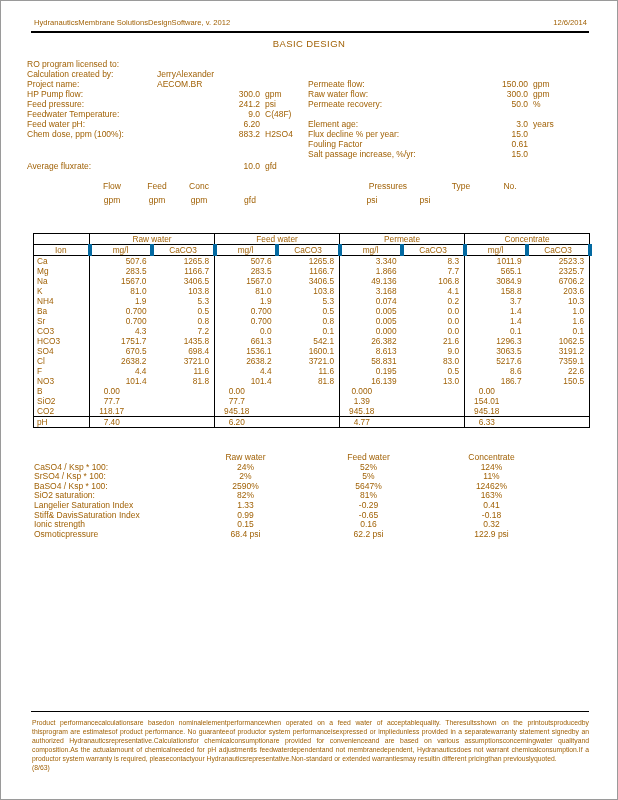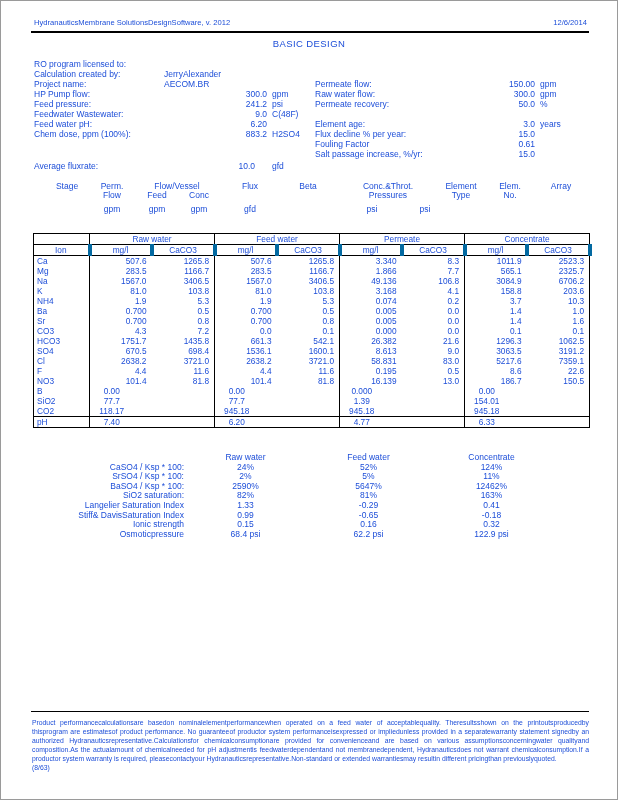--- a/index.html
+++ b/index.html
@@ -1,32 +1,32 @@
 <!DOCTYPE html>
 <html><head>
 <meta charset="utf-8">
 <style>
   html,body{margin:0;padding:0;background:#e8e8e8;}
   .page{
     position:relative;width:618px;height:800px;margin:0 auto;
     background:#ffffff;border:1px solid #9a9a9a;box-sizing:border-box;
-    font-family:"Liberation Sans","DejaVu Sans",sans-serif;color:#1d4ed8;
+    font-family:"Liberation Sans","DejaVu Sans",sans-serif;color:#a16207;
     overflow:hidden;
   }
   
   .report-header{position:absolute;top:17px;left:33px;right:30px;display:flex;justify-content:space-between;font-size:7.6px;line-height:9px;}
   .header-rule{position:absolute;top:30px;left:30px;width:558px;height:2px;background:#000;}
   .doc-title{position:absolute;top:37px;left:0;width:100%;text-align:center;font-size:9.5px;letter-spacing:.4px;}
   
-  .params{position:absolute;top:58px;left:33px;width:556px;display:flex;font-size:8.5px;}
+  .params{position:absolute;top:58px;left:26px;width:556px;display:flex;font-size:8.5px;}
   .pcol{display:flex;flex-direction:column;}
   .pcol-left{width:279px;margin-right:0;}
   .pcol-right{width:276px;margin-left:3px;}
   .prow{display:flex;height:10px;line-height:10px;position:relative;white-space:nowrap;}
-  .prow:nth-child(11){margin-top:2px;gap:12px;}
+  .prow:nth-child(11){margin-top:2px;}
   .plbl{flex:1;overflow:visible;}
   .pval{width:100px;text-align:right;}
   .punit{width:45px;padding-left:5px;box-sizing:border-box;}
   .pcol-right .punit{width:55px;}
   .ptext{position:absolute;left:130px;top:0;}
   .pcol-right .ptext{left:85px;}
   
   .stage-table{position:absolute;left:44px;top:181px;border-collapse:collapse;table-layout:fixed;font-size:8.5px;}
   .stage-table td{padding:0;height:9px;line-height:9px;text-align:center;white-space:nowrap;overflow:visible;}
   .stage-table tr.su td{padding-top:4px;height:10px;}
@@ -41,21 +41,21 @@
   .ion-table td.v{text-align:right;padding-right:5px;}
   .ion-table tbody td:nth-child(3),
   .ion-table tbody td:nth-child(5),
   .ion-table tbody td:nth-child(7){border-right:1px solid #000;}
   .ion-table tbody tr:nth-child(17) td{border-top:1px solid #000;}
   .ion-table tbody tr:nth-child(n+14) td.v{text-align:center;padding-right:18px;}
   
   .sat-table{position:absolute;left:33px;top:452px;border-collapse:collapse;table-layout:fixed;font-size:8.5px;}
   .sat-table td,.sat-table th{padding:0;height:9.6px;line-height:9.6px;font-weight:normal;white-space:nowrap;}
   .sat-table th{text-align:center;}
-  .sat-table td.slbl{text-align:right;}
+  .sat-table td.slbl{text-align:left;}
   .sat-table td.sv{text-align:center;}
   
   .footer-rule{position:absolute;top:710px;left:30px;width:558px;height:1px;background:#000;}
   .footer{position:absolute;top:717px;left:31px;width:557px;font-size:6.8px;line-height:9px;}
   .disclaimer{text-align:justify;}
   .rev{margin-top:0;}
 </style>
 </head>
 <body>
 
@@ -95,21 +95,21 @@
         <span class="punit">gpm</span>
         <span class="ptext"></span>
       </div>
         <div class="prow">
         <span class="plbl">Feed pressure:</span>
         <span class="pval">241.2</span>
         <span class="punit">psi</span>
         <span class="ptext"></span>
       </div>
         <div class="prow">
-        <span class="plbl">Feedwater Wastewater:</span>
+        <span class="plbl">Feedwater Temperature:</span>
         <span class="pval">9.0</span>
         <span class="punit">C(48F)</span>
         <span class="ptext"></span>
       </div>
         <div class="prow">
         <span class="plbl">Feed water pH:</span>
         <span class="pval">6.20</span>
         <span class="punit"></span>
         <span class="ptext"></span>
       </div>
@@ -211,31 +211,20 @@
         <col style="width:40px">
       <col style="width:62px">
         <col style="width:54px">
         <col style="width:74px">
         <col style="width:32px">
       <col style="width:40px">
         <col style="width:58px">
         <col style="width:44px">
     </colgroup>
     <tbody>
-        <tr class="sh">
-      <td>Stage</td>
-      <td>Perm.</td>
-      <td colspan="2">Flow/Vessel</td>
-      <td>Flux</td>
-      <td>Beta</td>
-      <td colspan="2">Conc.&amp;Throt.</td>
-      <td>Element</td>
-      <td>Elem.</td>
-      <td>Array</td>
-    </tr>
     <tr class="sh">
       <td></td>
       <td>Flow</td>
       <td>Feed</td>
       <td>Conc</td>
       <td></td>
       <td></td>
       <td colspan="2">Pressures</td>
       <td>Type</td>
       <td>No.</td>

